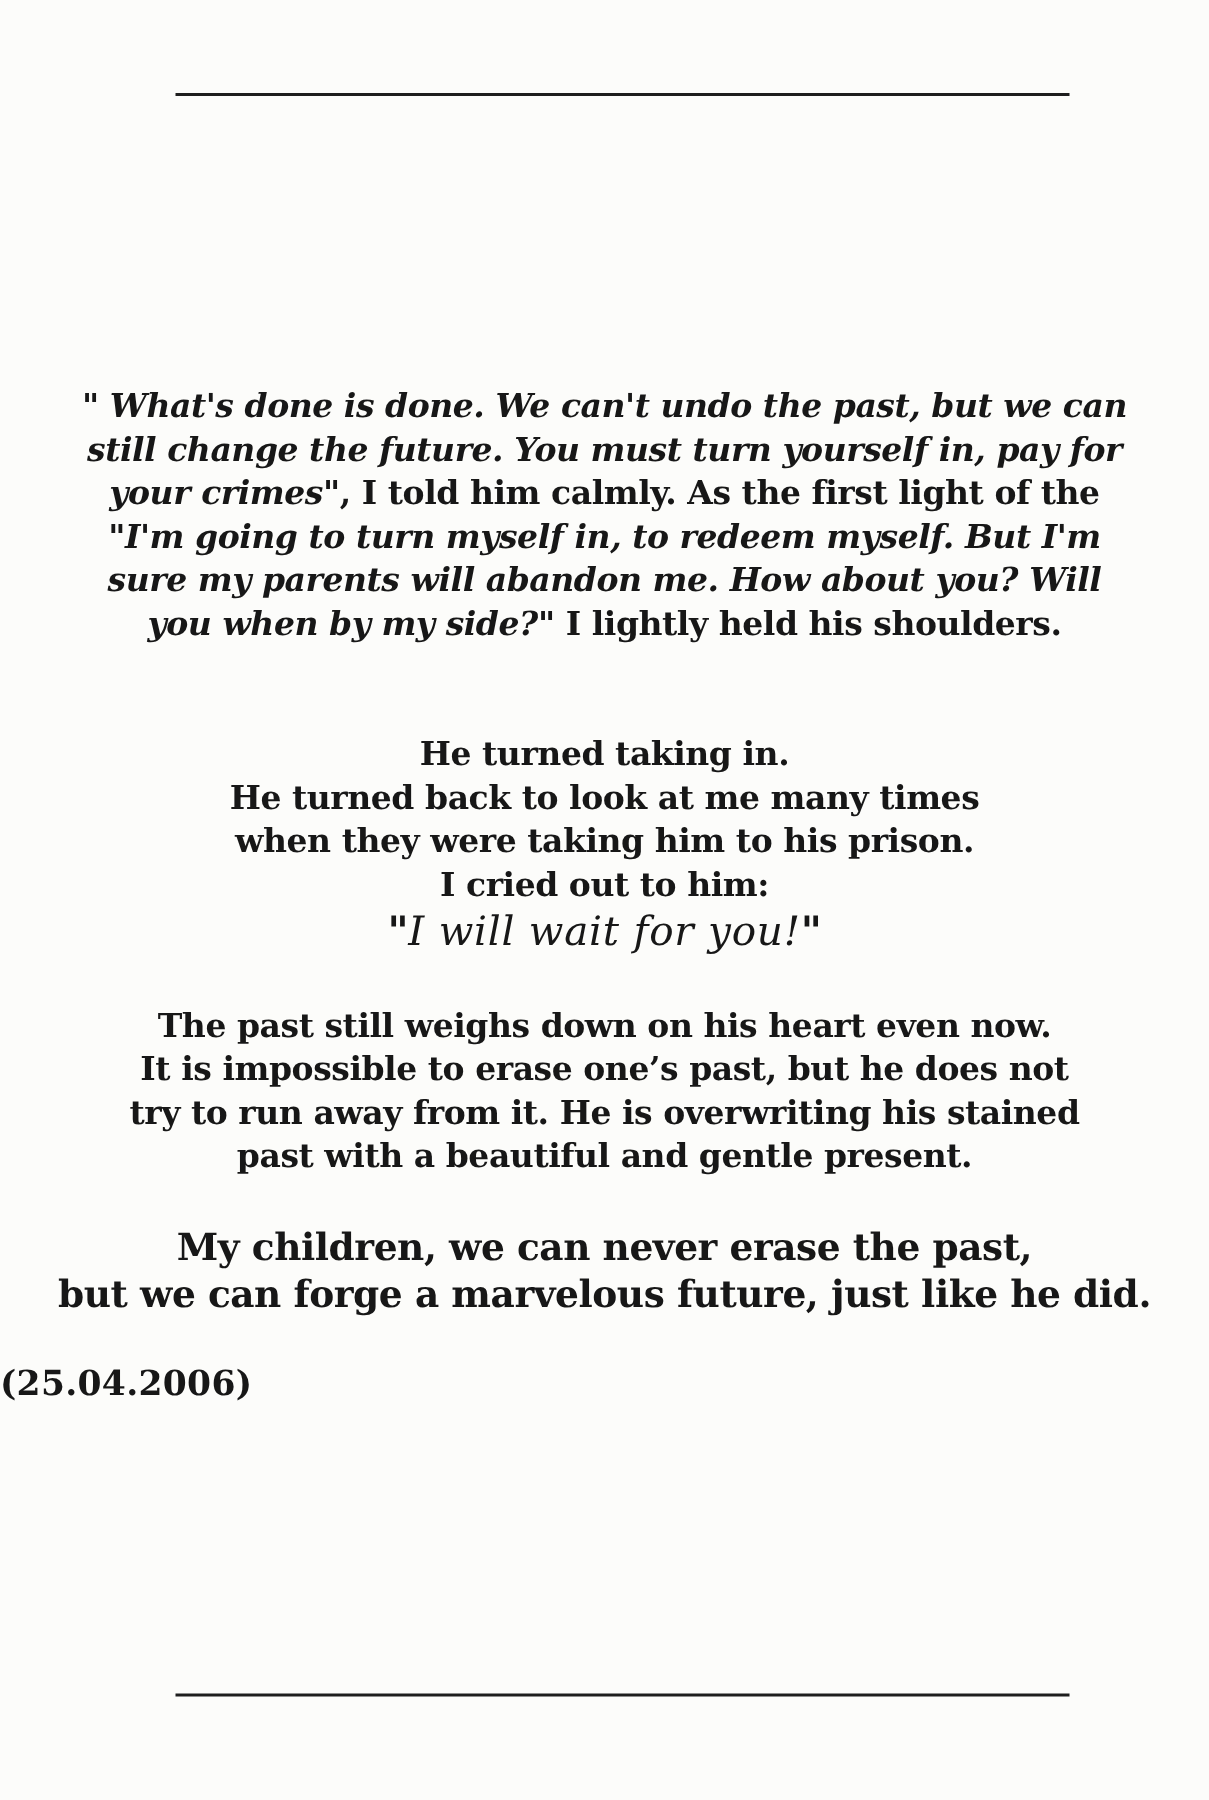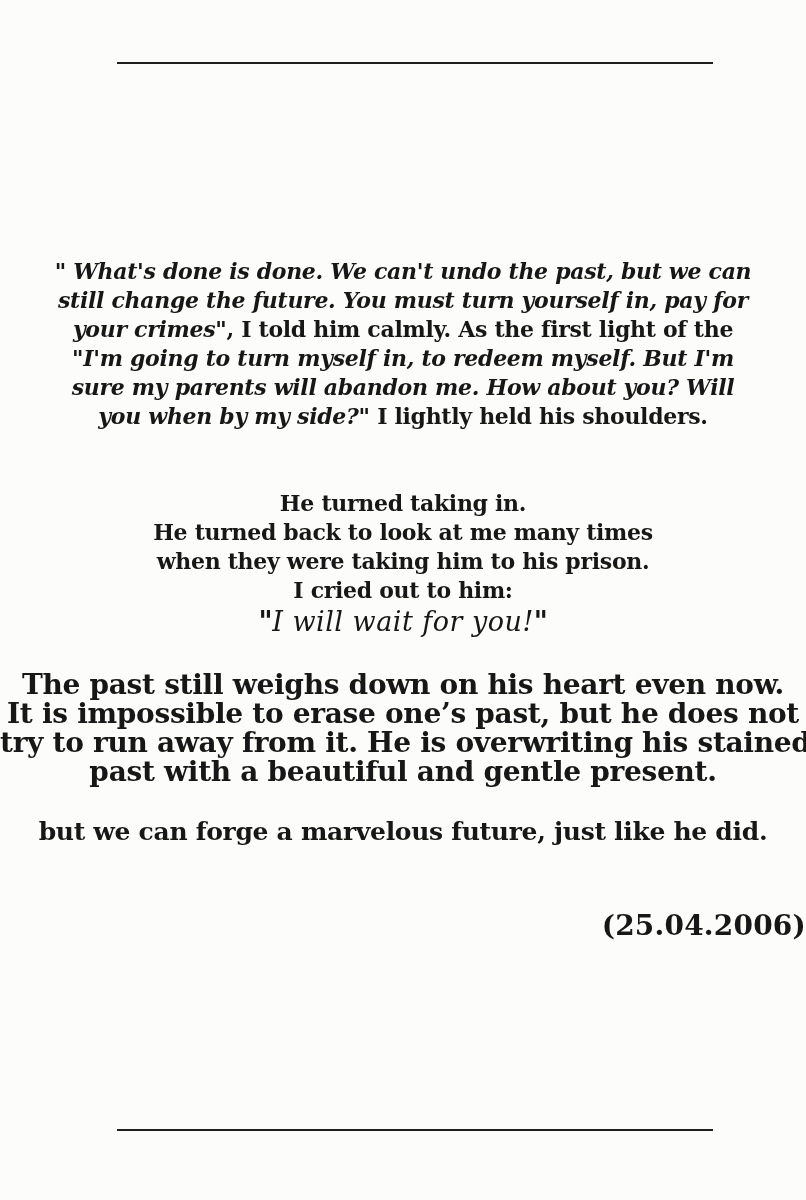--- a/index.html
+++ b/index.html
@@ -45,30 +45,30 @@
   .seg-i { font-style: italic; }
   .seg-bi {
     font-style: italic;
     font-weight: 400;
     letter-spacing: 0.5px;
   }
 
   
   #p-quote-dialogue   { top: 257px; font-size: 22px; line-height: 29px; }
   #p-turned-himself-in{ top: 489px; font-size: 22px; line-height: 29px; }
-  #p-past-weighs      { top: 670px; font-size: 28px; line-height: 29px; }
+  #p-past-weighs      { top: 670px; font-size: 22px; line-height: 29px; }
   #p-my-children      { top: 816px; font-size: 25px; line-height: 31px; }
 
   .date-line {
     position: absolute;
     top: 909px;
     left: 0;
     right: 0;
-    text-align: right;
-    font-size: 28px;
+    text-align: left;
+    font-size: 23px;
     font-weight: 800;
     letter-spacing: 0.2px;
   }
 </style>
 </head>
 <body style="background: rgb(252, 252, 250);">
 
 <div class="page" style="color: rgb(23, 23, 23);">
   <div class="rule" id="rule-top" style="background: rgb(30, 30, 30);"></div>
   <main class="page-text">
@@ -87,18 +87,19 @@
         <div class="line"><span class="seg-r">I cried out to him:</span></div>
         <div class="line" style="font-size: 27px; line-height: 34px;"><span class="seg-r">"</span><span class="seg-bi">I will wait for you!</span><span class="seg-r">"</span></div>
       </div>
       <div class="para" id="p-past-weighs">
         <div class="line"><span class="seg-r">The past still weighs down on his heart even now.</span></div>
         <div class="line"><span class="seg-r">It is impossible to erase one’s past, but he does not</span></div>
         <div class="line"><span class="seg-r">try to run away from it. He is overwriting his stained</span></div>
         <div class="line"><span class="seg-r">past with a beautiful and gentle present.</span></div>
       </div>
       <div class="para" id="p-my-children">
+        <div class="line"><span class="seg-r">My children, we can never erase the past,</span></div>
         <div class="line"><span class="seg-r">but we can forge a marvelous future, just like he did.</span></div>
       </div>
     </main>
   <div class="date-line" id="date-line">(25.04.2006)</div>
   <div class="rule" id="rule-bottom" style="background: rgb(30, 30, 30);"></div>
 </div>
 
 </body></html>

